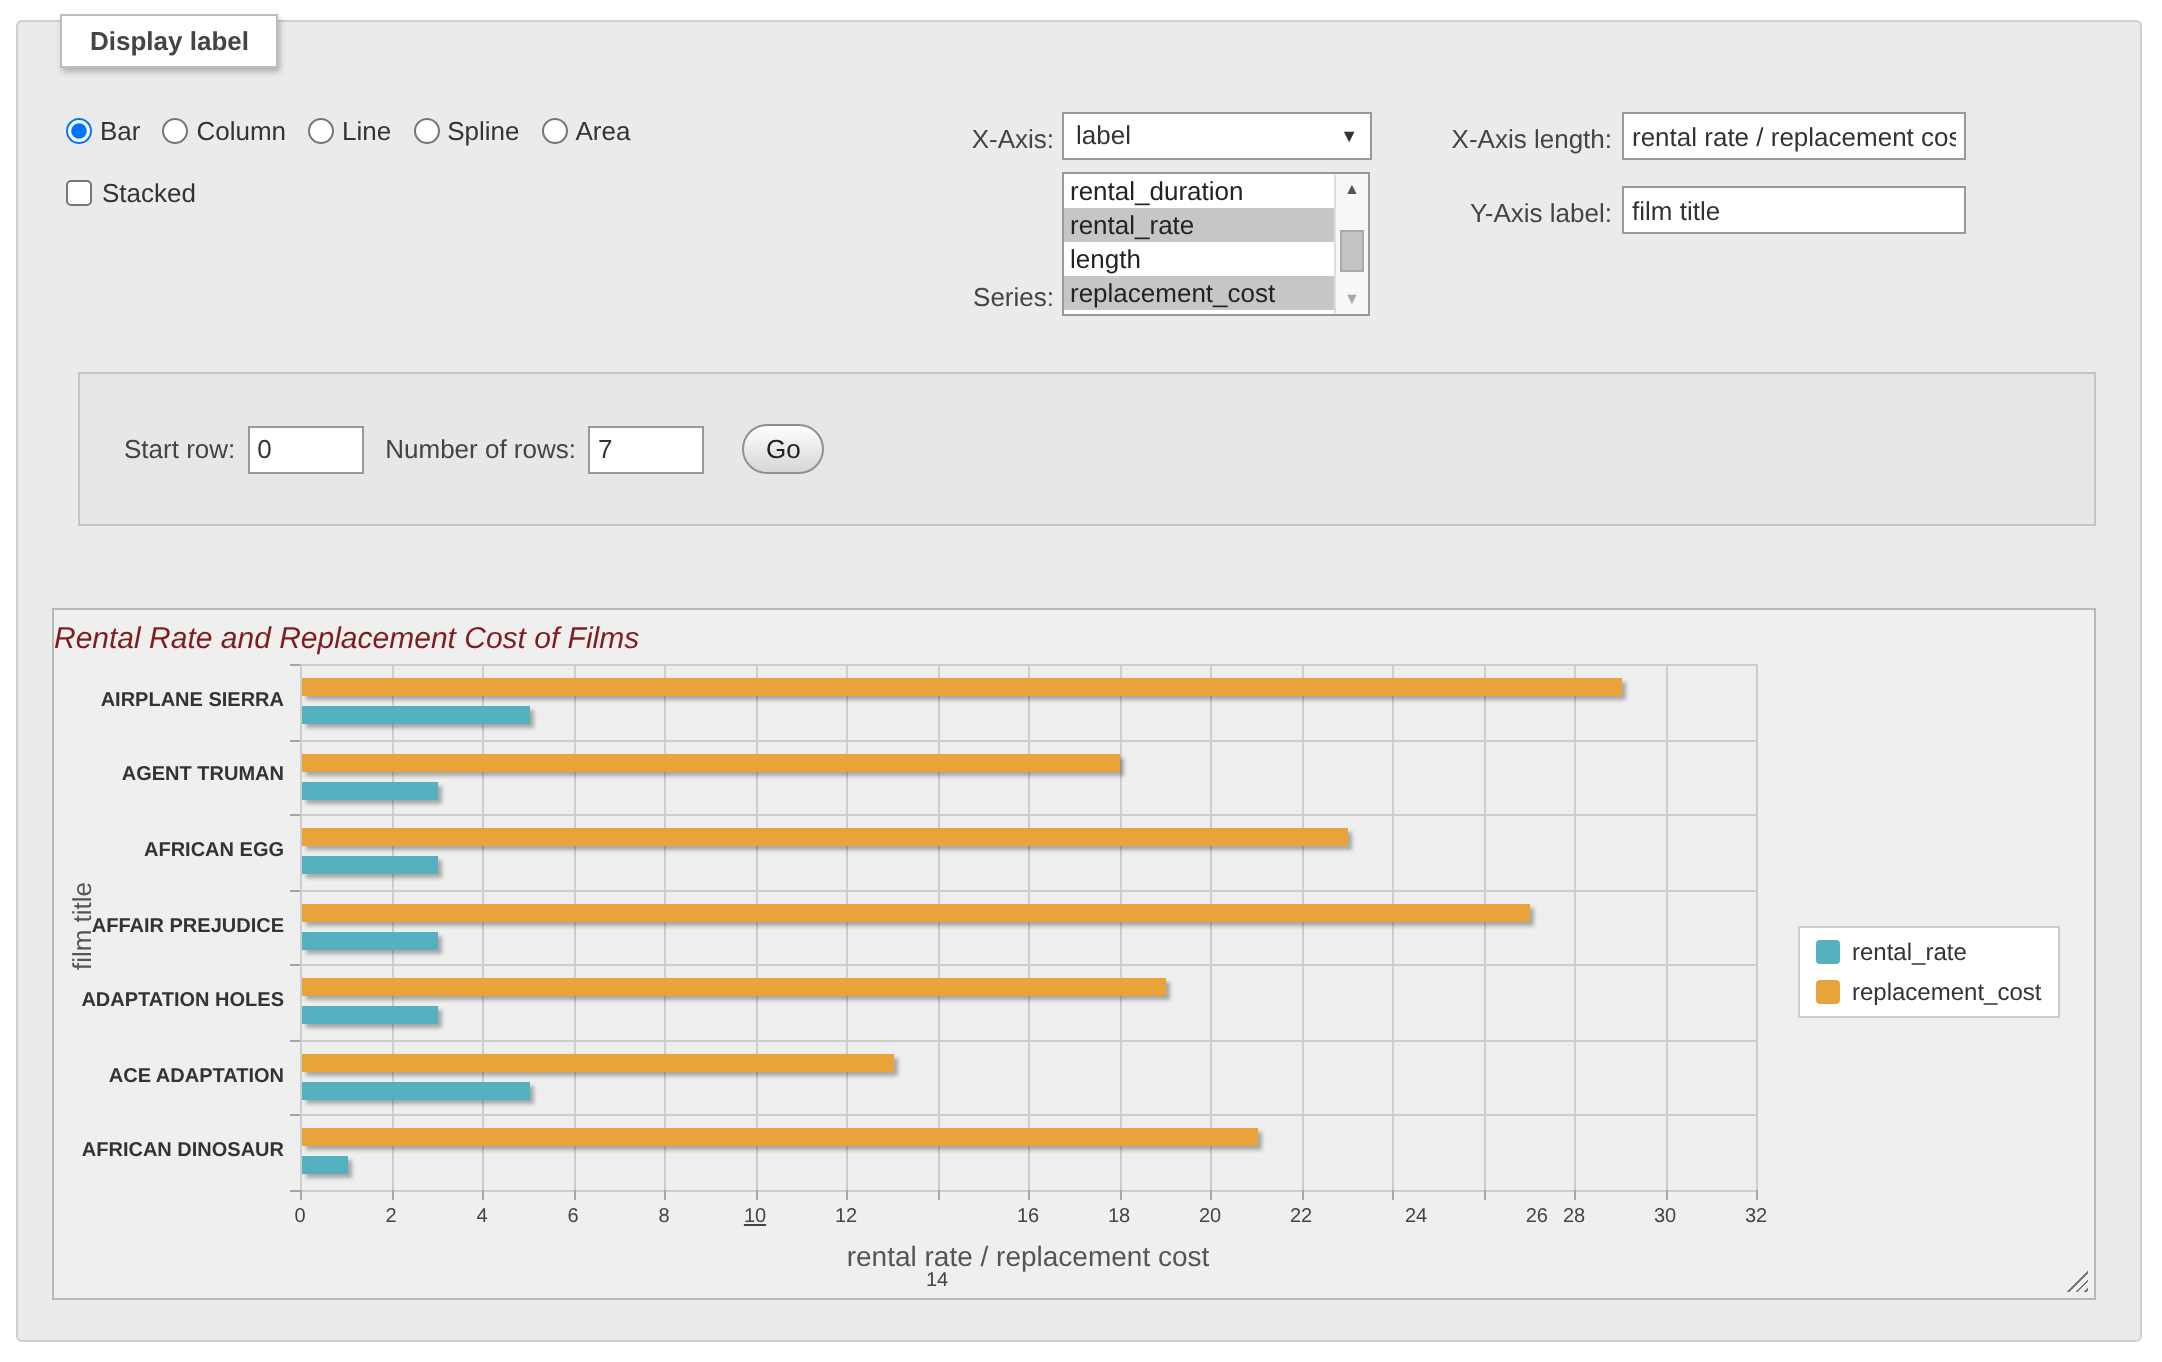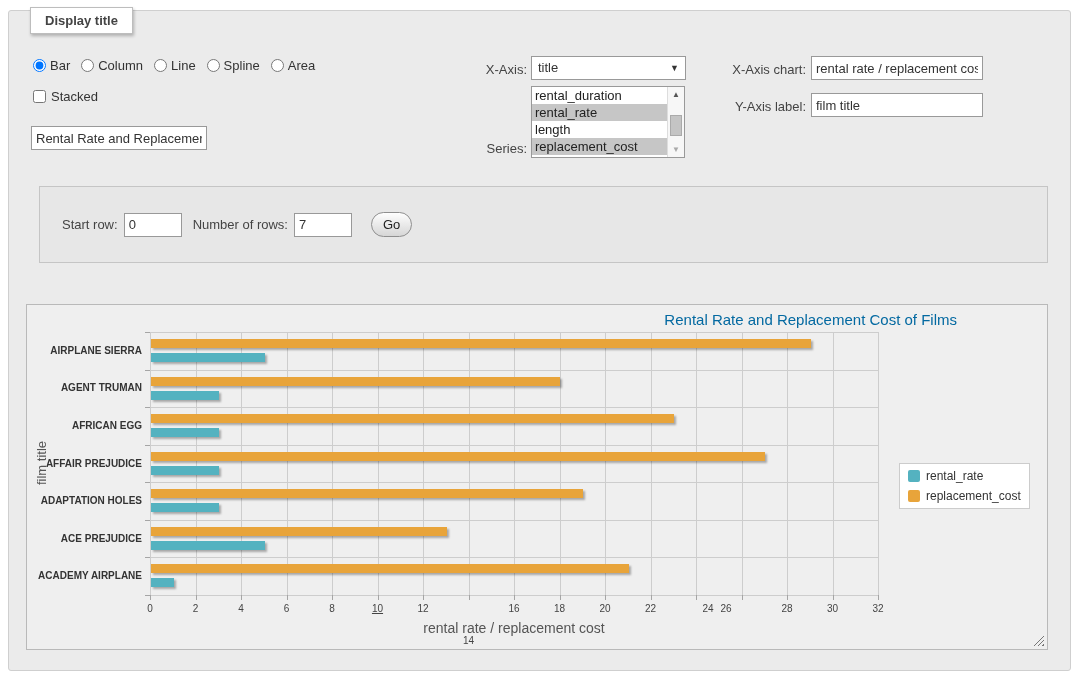--- a/index.html
+++ b/index.html
@@ -52,22 +52,22 @@
     background:#e7e7e7; border:1px solid #c5c5c5; display:flex; align-items:center; padding-left:22px; font-size:13px; color:#444; }
   .rows-panel .gap-s { width:6px; } .rows-panel .gap-m { width:11px; } .rows-panel .gap-l { width:19px; }
   .rows-input { width:58px; }
   .go-btn { height:25px; padding:0 11px; border-radius:13px; border:1px solid #8f8f8f;
     background:linear-gradient(#fefefe,#d6d6d6); font-size:13px; color:#222;
     font-family:"Liberation Sans", sans-serif; cursor:pointer; }
 
   
   .chart-panel { position:absolute; left:17px; top:293px; width:1022px; height:346px;
     background:#efefef; border:1px solid #b9b9b9; }
-  .chart-title { position:absolute; left:0; top:6px; width:930px; text-align:right;
-    font-size:15px; color:#0369a1; }
+  .chart-title { position:absolute; left:0; top:6px; width:930px; text-align:left;
+    font-size:15px; color:#7f1d1d;font-style:italic; }
   .plot { position:absolute; left:123px; top:27px; width:728px; height:263px; }
   .gvl { position:absolute; top:0; width:1px; height:100%; background:#cdcdcd; }
   .ghl { position:absolute; left:0; height:1px; width:100%; background:#cdcdcd; }
   .bar { position:absolute; height:9px; box-shadow:2px 2px 2px rgba(0,0,0,0.3); }
   .cat-label { position:absolute; left:-130px; width:122px; text-align:right;
     font-size:10px; font-weight:700; color:#333; line-height:12px; white-space:nowrap; }
   .ytick { position:absolute; left:-5px; width:5px; height:1px; background:#a5a5a5; }
   .xtick { position:absolute; top:263px; width:1px; height:5px; background:#a5a5a5; }
   .xtick-label { position:absolute; top:271px; width:30px; margin-left:-15px; text-align:center;
     font-size:10px; color:#444; }
@@ -80,21 +80,21 @@
   .legend-item { display:flex; align-items:center; gap:6px; font-size:12px; color:#333; white-space:nowrap; cursor:pointer; }
   .legend-swatch { width:12px; height:12px; border-radius:2px; }
   .resize-handle { position:absolute; right:3px; bottom:3px; width:11px; height:11px;
     background:repeating-linear-gradient(135deg, transparent 0 2px, #777 2px 3px);
     clip-path:polygon(100% 0, 100% 100%, 0 100%); cursor:nwse-resize; }
 </style>
 </head>
 <body>
 
 <div class="fieldset">
-  <div class="fieldset-legend">Display title</div>
+  <div class="fieldset-legend">Display label</div>
 
   <div class="radio-row">
       <label>
         <input type="radio" name="ctype" checked="" style="">
         <span>Bar</span>
       </label>
       <label>
         <input type="radio" name="ctype" style="">
         <span>Column</span>
       </label>
@@ -110,44 +110,43 @@
         <input type="radio" name="ctype" style="">
         <span>Area</span>
       </label>
     </div>
 
   <div class="stacked-row">
     <input type="checkbox" id="stacked" style="">
     <label for="stacked">Stacked</label>
   </div>
 
-  <input class="text-input title-input" value="Rental Rate and Replacemer" style="">
 
   <div class="form-label lbl-xaxis">X-Axis:</div>
   <div class="select">
-    <span>title</span>
+    <span>label</span>
     <span class="arr">▼</span>
   </div>
 
   <div class="form-label lbl-series">Series:</div>
   <div class="listbox">
     <div class="lb-opts">
         <div class="lb-opt">rental_duration</div>
         <div class="lb-opt sel" style="background: rgb(198, 198, 198);">rental_rate</div>
         <div class="lb-opt">length</div>
         <div class="lb-opt sel" style="background: rgb(198, 198, 198);">replacement_cost</div>
       </div>
     <div class="sb">
       <div class="sb-btn up">▲</div>
       <div class="sb-thumb"></div>
       <div class="sb-btn down">▼</div>
     </div>
   </div>
 
-  <div class="form-label lbl-xlabel">X-Axis chart:</div>
+  <div class="form-label lbl-xlabel">X-Axis length:</div>
   <input class="text-input input-xlabel" value="rental rate / replacement cost" style="">
 
   <div class="form-label lbl-ylabel">Y-Axis label:</div>
   <input class="text-input input-ylabel" value="film title" style="">
 
   <div class="rows-panel">
     <span>Start row:</span>
     <span class="gap-s"></span>
     <input class="text-input rows-input" value="0" style="">
     <span class="gap-m"></span>
@@ -212,21 +211,21 @@
         <div class="xtick" style="left: 455px;"></div>
         <div class="xtick-label" style="left: 455px;">20</div>
         <div class="gvl" style="left: 500.5px;"></div>
         <div class="xtick" style="left: 500.5px;"></div>
         <div class="xtick-label" style="left: 500.5px;">22</div>
         <div class="gvl" style="left: 546px;"></div>
         <div class="xtick" style="left: 546px;"></div>
         <div class="xtick-label" style="left: 558px;">24</div>
         <div class="gvl" style="left: 591.5px;"></div>
         <div class="xtick" style="left: 591.5px;"></div>
-        <div class="xtick-label" style="left: 576px;">26</div>
+        <div class="xtick-label" style="left: 609px; text-align: right;">26</div>
         <div class="gvl" style="left: 637px;"></div>
         <div class="xtick" style="left: 637px;"></div>
         <div class="xtick-label" style="left: 637px;">28</div>
         <div class="gvl" style="left: 682.5px;"></div>
         <div class="xtick" style="left: 682.5px;"></div>
         <div class="xtick-label" style="left: 682.5px;">30</div>
         <div class="gvl" style="left: 728px;"></div>
         <div class="xtick" style="left: 728px;"></div>
         <div class="xtick-label" style="left: 728px;">32</div>
         <div class="bar" style="top: 7px; left: 1px; width: 659.522px; background: rgb(232, 164, 58);"></div>
@@ -239,24 +238,24 @@
         <div class="bar" style="top: 96.1429px; left: 1px; width: 68.0225px; background: rgb(84, 178, 192);"></div>
         <div class="cat-label" style="top: 87.9286px;">AFRICAN EGG</div>
         <div class="bar" style="top: 119.714px; left: 1px; width: 614.022px; background: rgb(232, 164, 58);"></div>
         <div class="bar" style="top: 133.714px; left: 1px; width: 68.0225px; background: rgb(84, 178, 192);"></div>
         <div class="cat-label" style="top: 125.5px;">AFFAIR PREJUDICE</div>
         <div class="bar" style="top: 157.286px; left: 1px; width: 432.022px; background: rgb(232, 164, 58);"></div>
         <div class="bar" style="top: 171.286px; left: 1px; width: 68.0225px; background: rgb(84, 178, 192);"></div>
         <div class="cat-label" style="top: 163.071px;">ADAPTATION HOLES</div>
         <div class="bar" style="top: 194.857px; left: 1px; width: 295.522px; background: rgb(232, 164, 58);"></div>
         <div class="bar" style="top: 208.857px; left: 1px; width: 113.522px; background: rgb(84, 178, 192);"></div>
-        <div class="cat-label" style="top: 200.643px;">ACE PREJUDICE</div>
+        <div class="cat-label" style="top: 200.643px;">ACE ADAPTATION</div>
         <div class="bar" style="top: 232.429px; left: 1px; width: 477.522px; background: rgb(232, 164, 58);"></div>
         <div class="bar" style="top: 246.429px; left: 1px; width: 22.5225px; background: rgb(84, 178, 192);"></div>
-        <div class="cat-label" style="top: 238.214px;">ACADEMY AIRPLANE</div>
+        <div class="cat-label" style="top: 238.214px;">AFRICAN DINOSAUR</div>
       </div>
     <div class="x-axis-title">rental rate / replacement cost</div>
     <div class="chart-legend">
         <div class="legend-item">
           <div class="legend-swatch" style="background: rgb(84, 178, 192);"></div>
           <span>rental_rate</span>
         </div>
         <div class="legend-item">
           <div class="legend-swatch" style="background: rgb(232, 164, 58);"></div>
           <span>replacement_cost</span>

